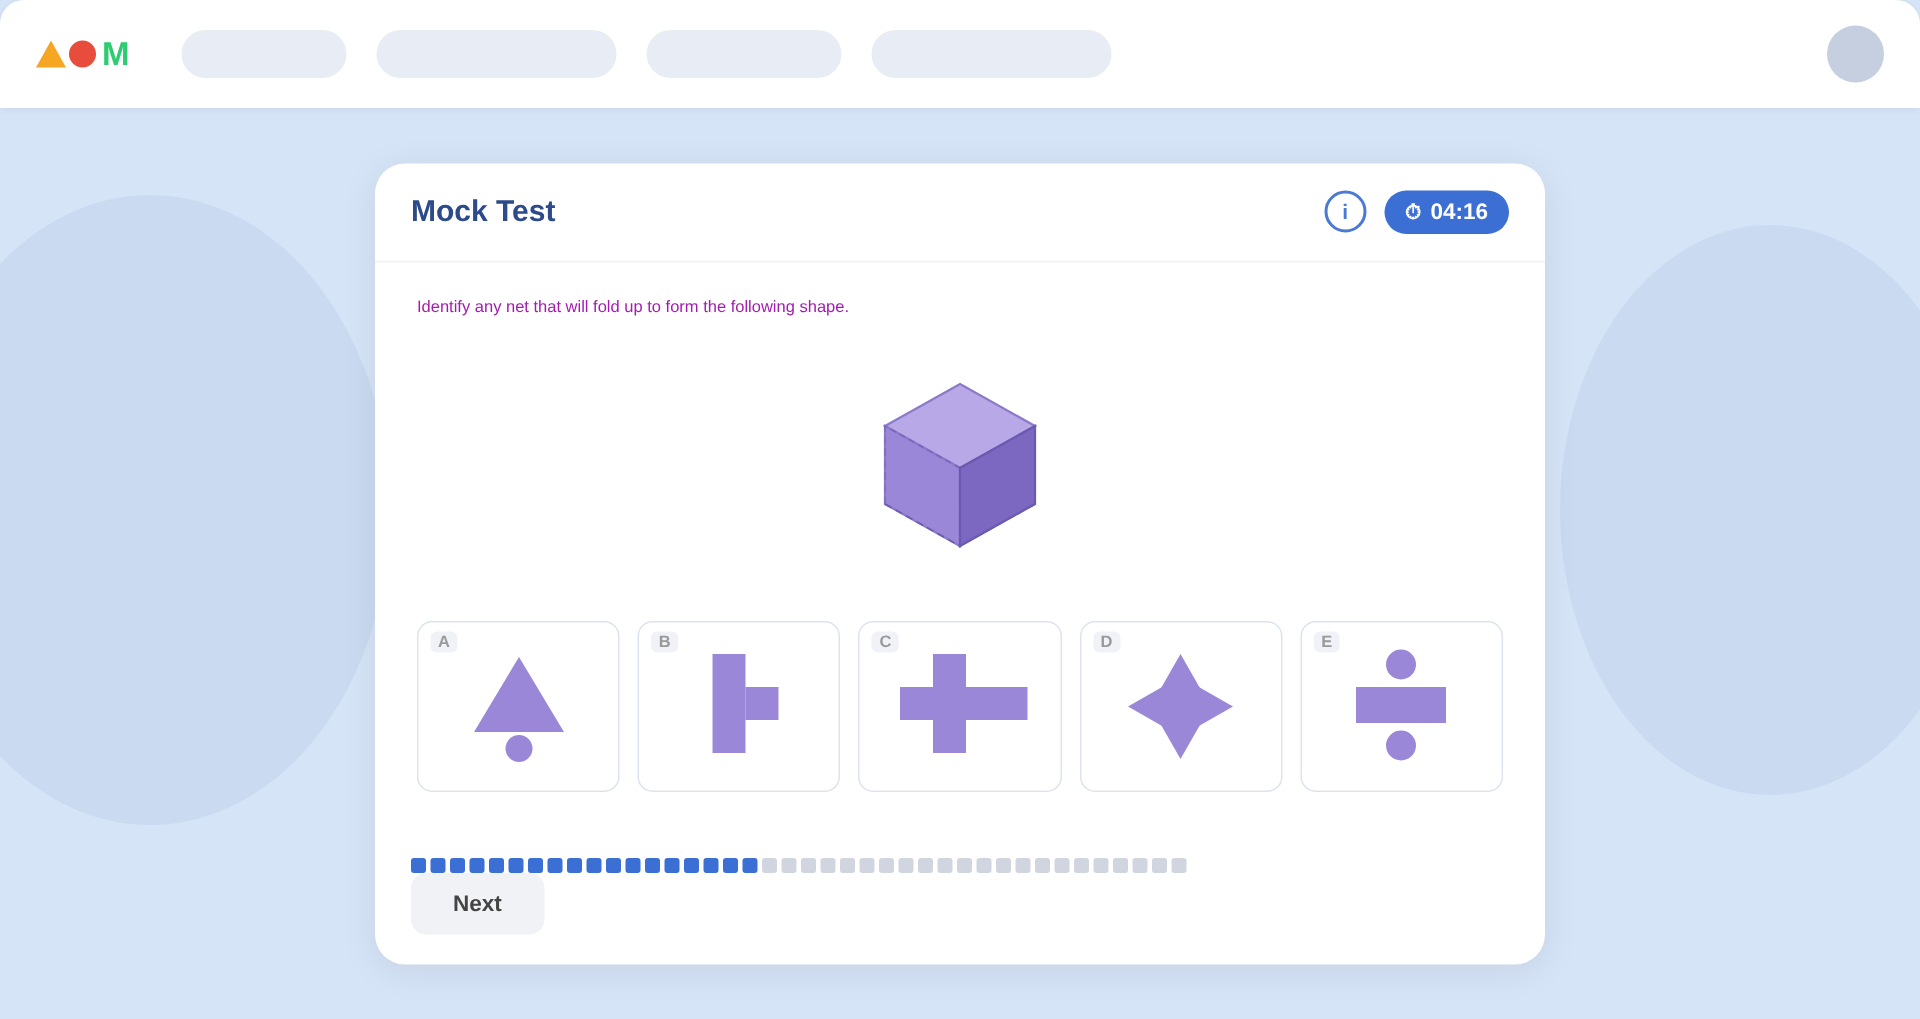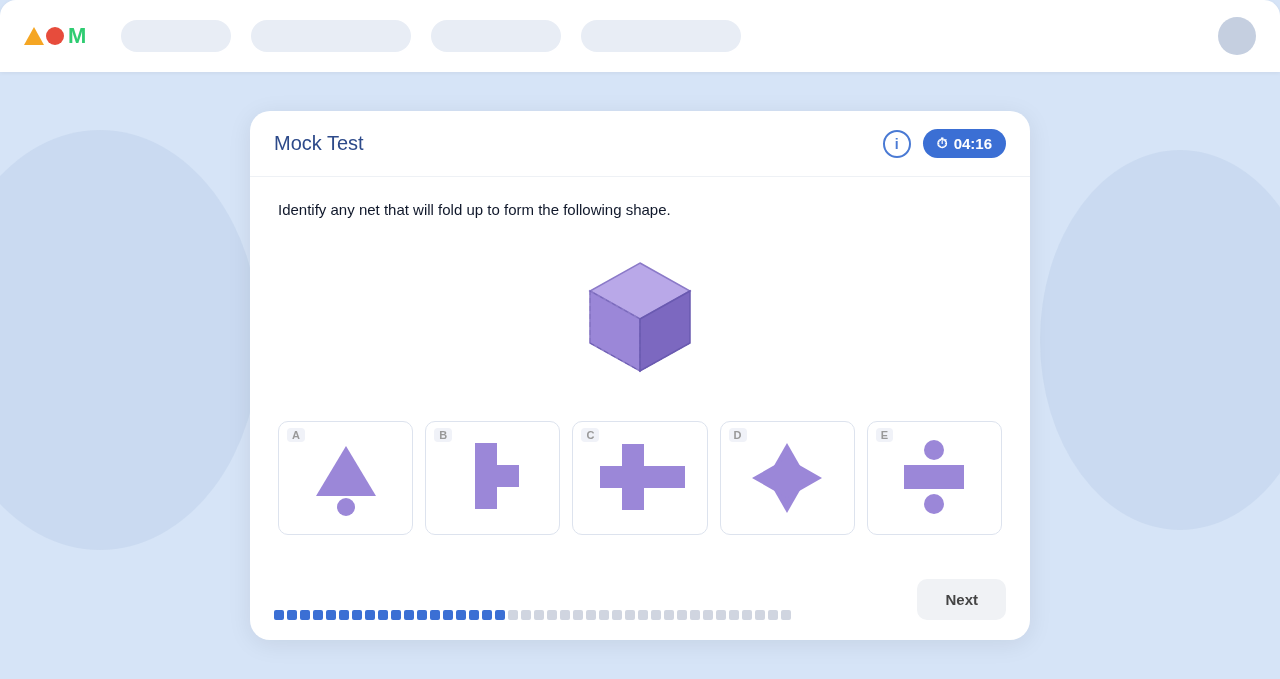--- a/index.html
+++ b/index.html
@@ -110,21 +110,21 @@
     .card-header {
       display: flex;
       align-items: center;
       justify-content: space-between;
       padding: 18px 24px;
       border-bottom: 1px solid #eef1f5;
     }
 
     .card-title {
       font-size: 20px;
-      font-weight: 400;
+      font-weight: 700;
       color: #2d4a8a;
     }
 
     .header-right {
       display: flex;
       align-items: center;
       gap: 12px;
     }
 
     .info-icon {
@@ -155,22 +155,22 @@
     .timer-icon {
       font-size: 14px;
     }
 
     
     .card-body {
       padding: 24px 28px 20px;
     }
 
     .question-text {
-      font-size: 15px;
-      color: #0f172a;
+      font-size: 11px;
+      color: #a21caf;
       margin-bottom: 35px;
     }
 
     
     .cube-container {
       display: flex;
       justify-content: center;
       margin-bottom: 28px;
     }
 
@@ -208,23 +208,24 @@
       font-weight: 600;
       color: #999;
       background: #f0f2f8;
       border-radius: 4px;
       padding: 1px 5px;
     }
 
     
     .card-footer {
       display: flex;
-      align-items: flex-end;
+      align-items: flex-start;
       justify-content: space-between;
       padding: 0 24px 20px;
+      flex-direction: column;
     }
 
     .progress-dots {
       display: flex;
       gap: 3px;
       align-items: center;
     }
 
     .dot {
       width: 10px;

